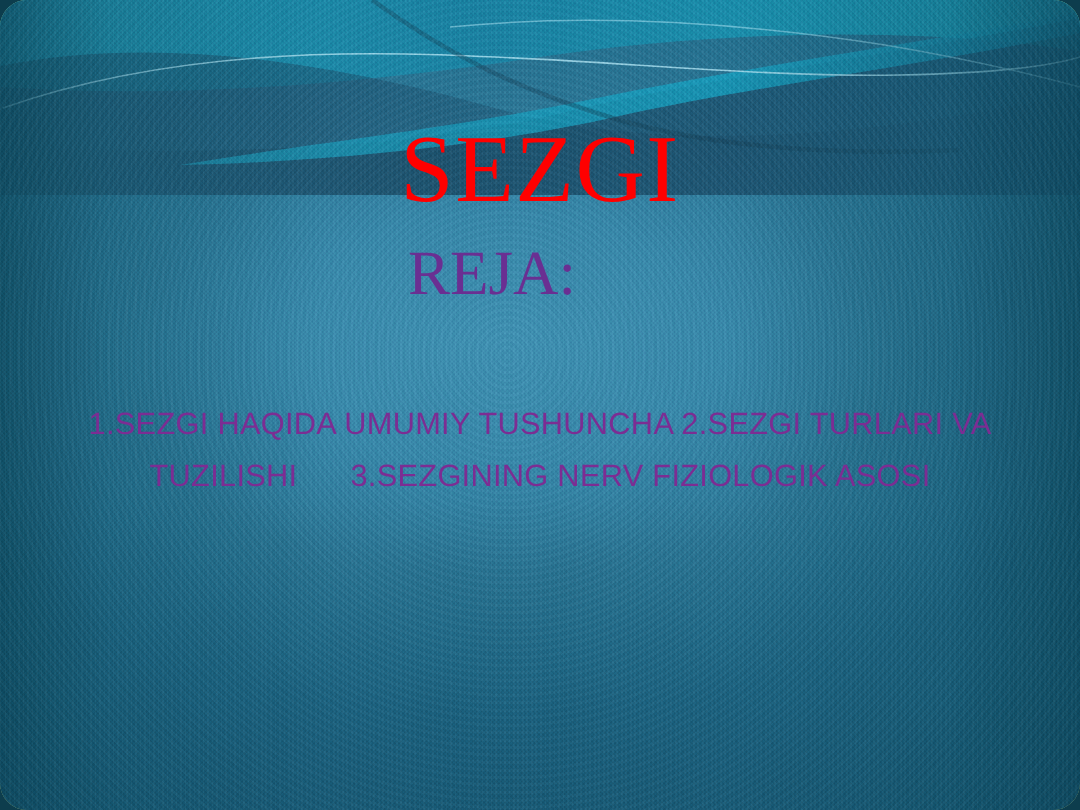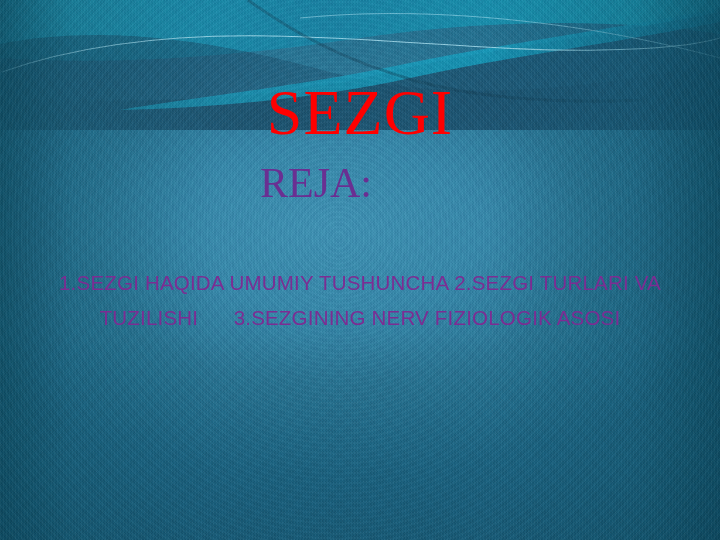--- a/index.html
+++ b/index.html
@@ -7,20 +7,21 @@
     padding: 0;
     background: #0d3d4d;
   }
   #slide {
     position: relative;
     width: 720px;
     height: 540px;
     overflow: hidden;
     font-family: "Liberation Sans", sans-serif;
     background: #fde047;
+    border-radius: 18px;
   }
 
   
   .bg-base {
     position: absolute;
     inset: 0;
     background:
       radial-gradient(ellipse 62% 46% at 46% 42%, #3e92b4 0%, #3688ab 34%, #2a7797 62%, #1f6c8c 100%);
   }
   .bg-vert-shade {
@@ -110,20 +111,21 @@
     position: absolute;
     top: 162px;
     left: 0;
     width: 632px;
     text-align: center;
     font-family: "Liberation Serif", serif;
     font-size: 42px;
     line-height: 1;
     color: #6a2f92;
     white-space: nowrap;
+    padding-left: 12px;
   }
   .body-block {
     position: absolute;
     top: 265px;
     left: 52px;
     width: 616px;
     text-align: center;
     font-family: "Liberation Sans", sans-serif;
     font-weight: normal;
     font-size: 20.5px;

